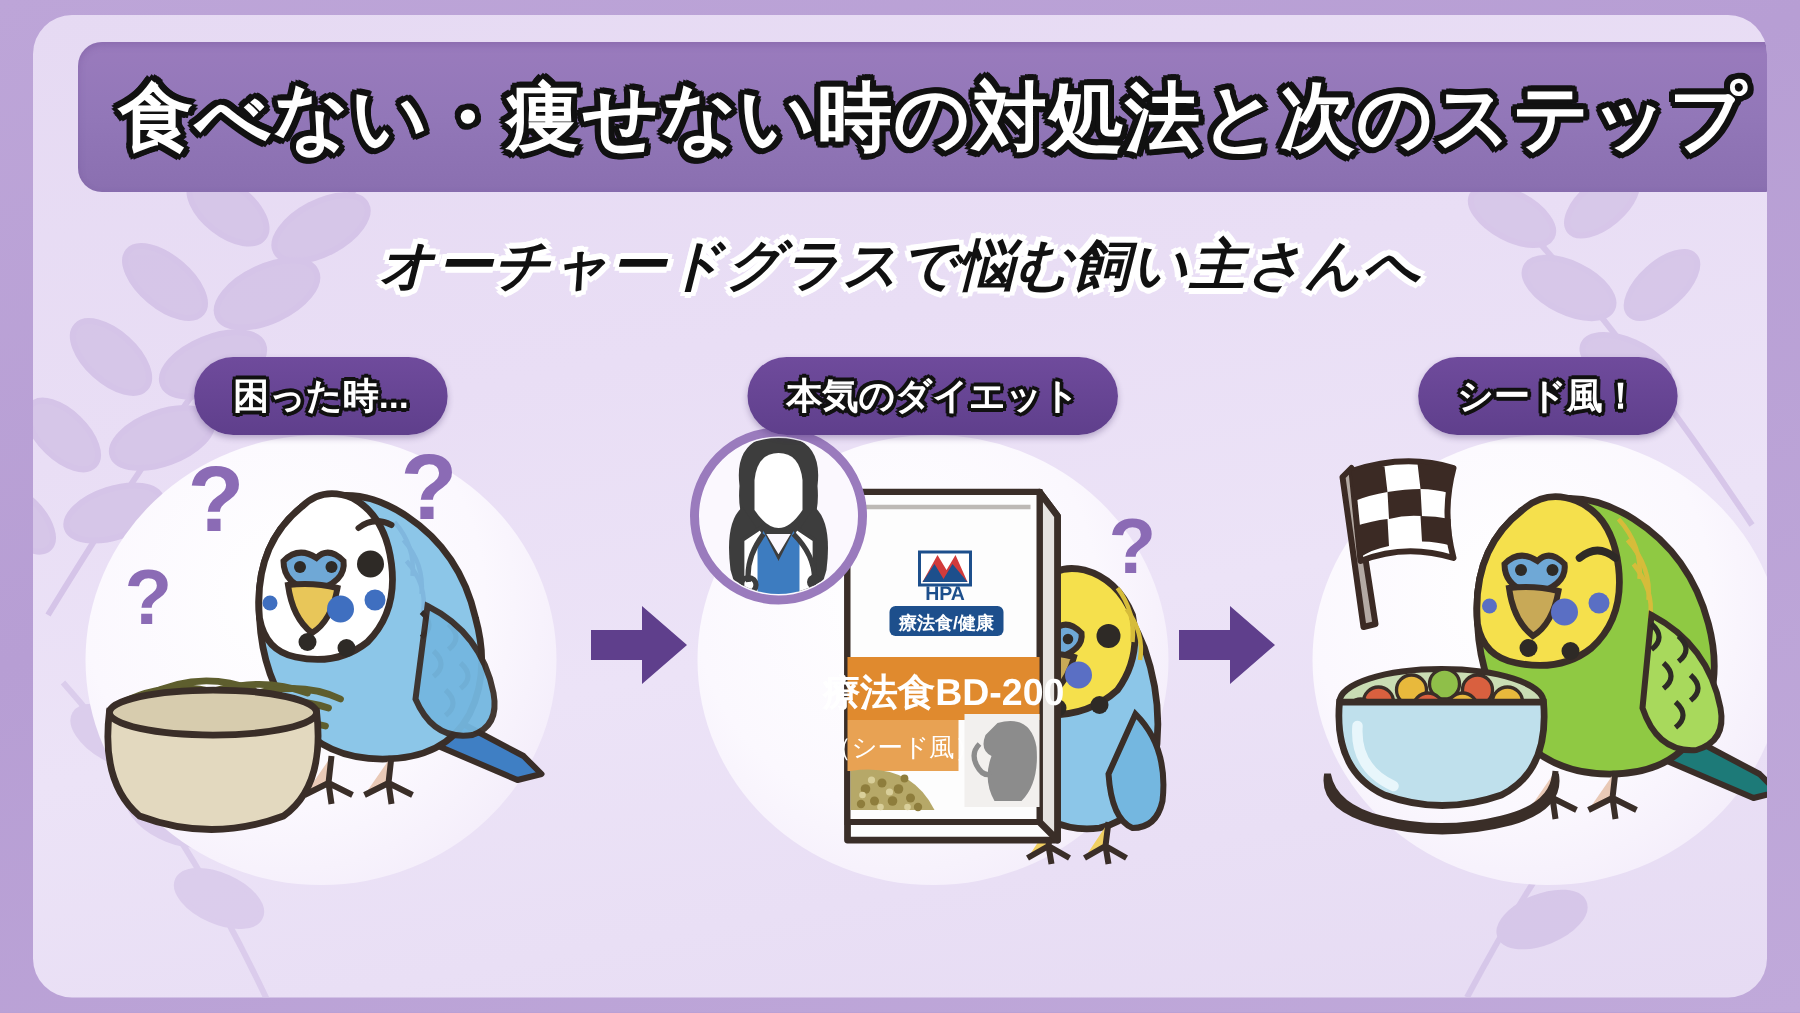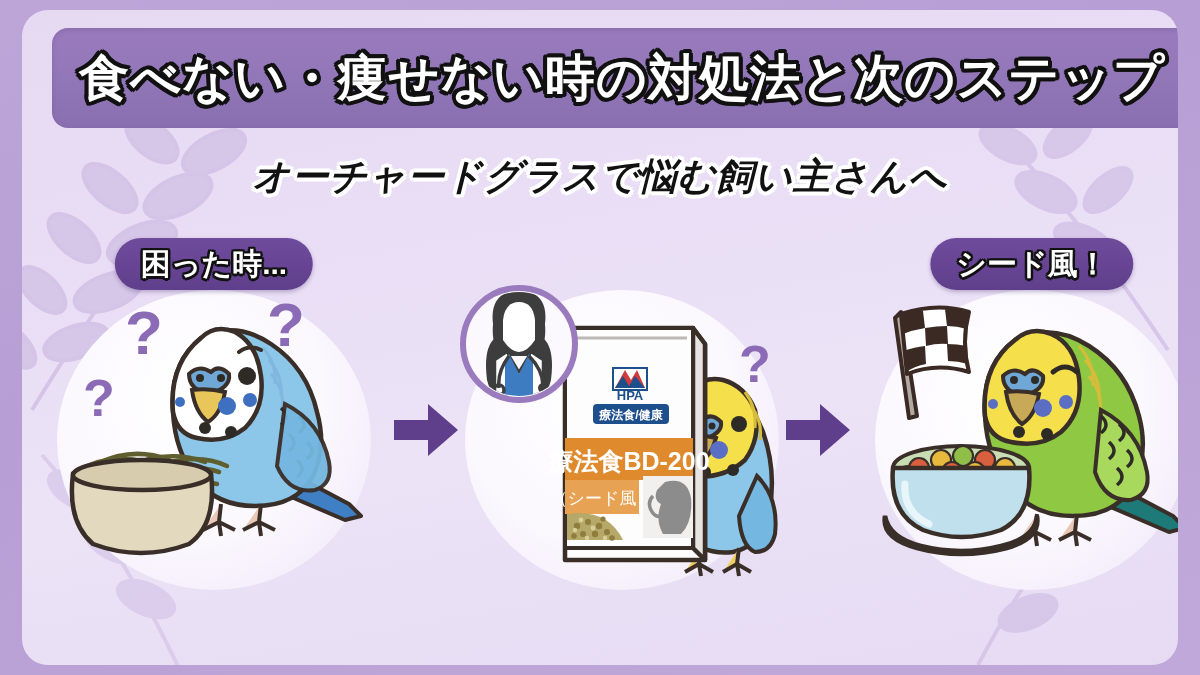--- a/index.html
+++ b/index.html
@@ -71,21 +71,21 @@
 
   .pill {
     position:absolute; top:0; left:50%; transform:translateX(-50%);
     height:52px; padding:0 26px; border-radius:26px;
     background:linear-gradient(180deg,#6f4b9c 0%,#5f3f8c 100%);
     display:flex; align-items:center; justify-content:center;
     z-index:7; white-space:nowrap;
     box-shadow:0 2px 4px rgba(60,35,100,.3);
   }
   .pill-text {
-    font-size:30px; font-weight:bold; color:#fff;
+    font-size:24px; font-weight:bold; color:#fff;
     text-shadow:
       -2px -2px 0 #111, 2px -2px 0 #111, -2px 2px 0 #111, 2px 2px 0 #111,
       -2.5px 0 0 #111, 2.5px 0 0 #111, 0 -2.5px 0 #111, 0 2.5px 0 #111;
   }
 
   .scene {
     position:absolute; top:38px; left:50%; transform:translateX(-50%);
     width:330px; height:330px;
   }
   .scene-bg {
@@ -236,20 +236,23 @@
                 <path d="M80 214 Q126 198 168 208" fill="none"></path>
               </g>
               <path d="M24 198 Q18 246 44 268 Q92 286 140 268 Q168 248 162 198 Z" fill="#e3d9bf" stroke="#3a2e28" stroke-width="4.5"></path>
               <ellipse cx="93" cy="199" rx="69" ry="15" fill="#d7ccae" stroke="#3a2e28" stroke-width="4.5"></ellipse>
             </g>
           </svg>
         </div>
       </div>
 
       <div class="step step-2">
+        <div class="pill">
+          <span class="pill-text">本気のダイエット</span>
+        </div>
         <div class="scene">
           <div class="scene-bg"></div>
           <svg viewBox="0 0 330 330">
 
             <text x="282" y="106" font-size="52" font-weight="bold" fill="#8b6bb5" font-family="Liberation Sans, sans-serif">?</text>
 
             <g>
               <path d="M238 112 Q206 136 206 184 Q206 232 224 256 Q246 280 276 276 Q304 270 312 236 Q320 196 306 156 Q290 116 264 106 Q248 102 238 112 Z" fill="#8cc6e8" stroke="#3a2e28" stroke-width="4.5"></path>
               <path d="M238 112 Q206 136 206 176 Q210 196 232 200 Q266 204 288 184 Q304 162 298 134 Q288 110 266 104 Q248 100 238 112 Z" fill="#f5e04c" stroke="#3a2e28" stroke-width="4.5"></path>
               <g stroke="#d6bc3a" stroke-width="3" fill="none">

